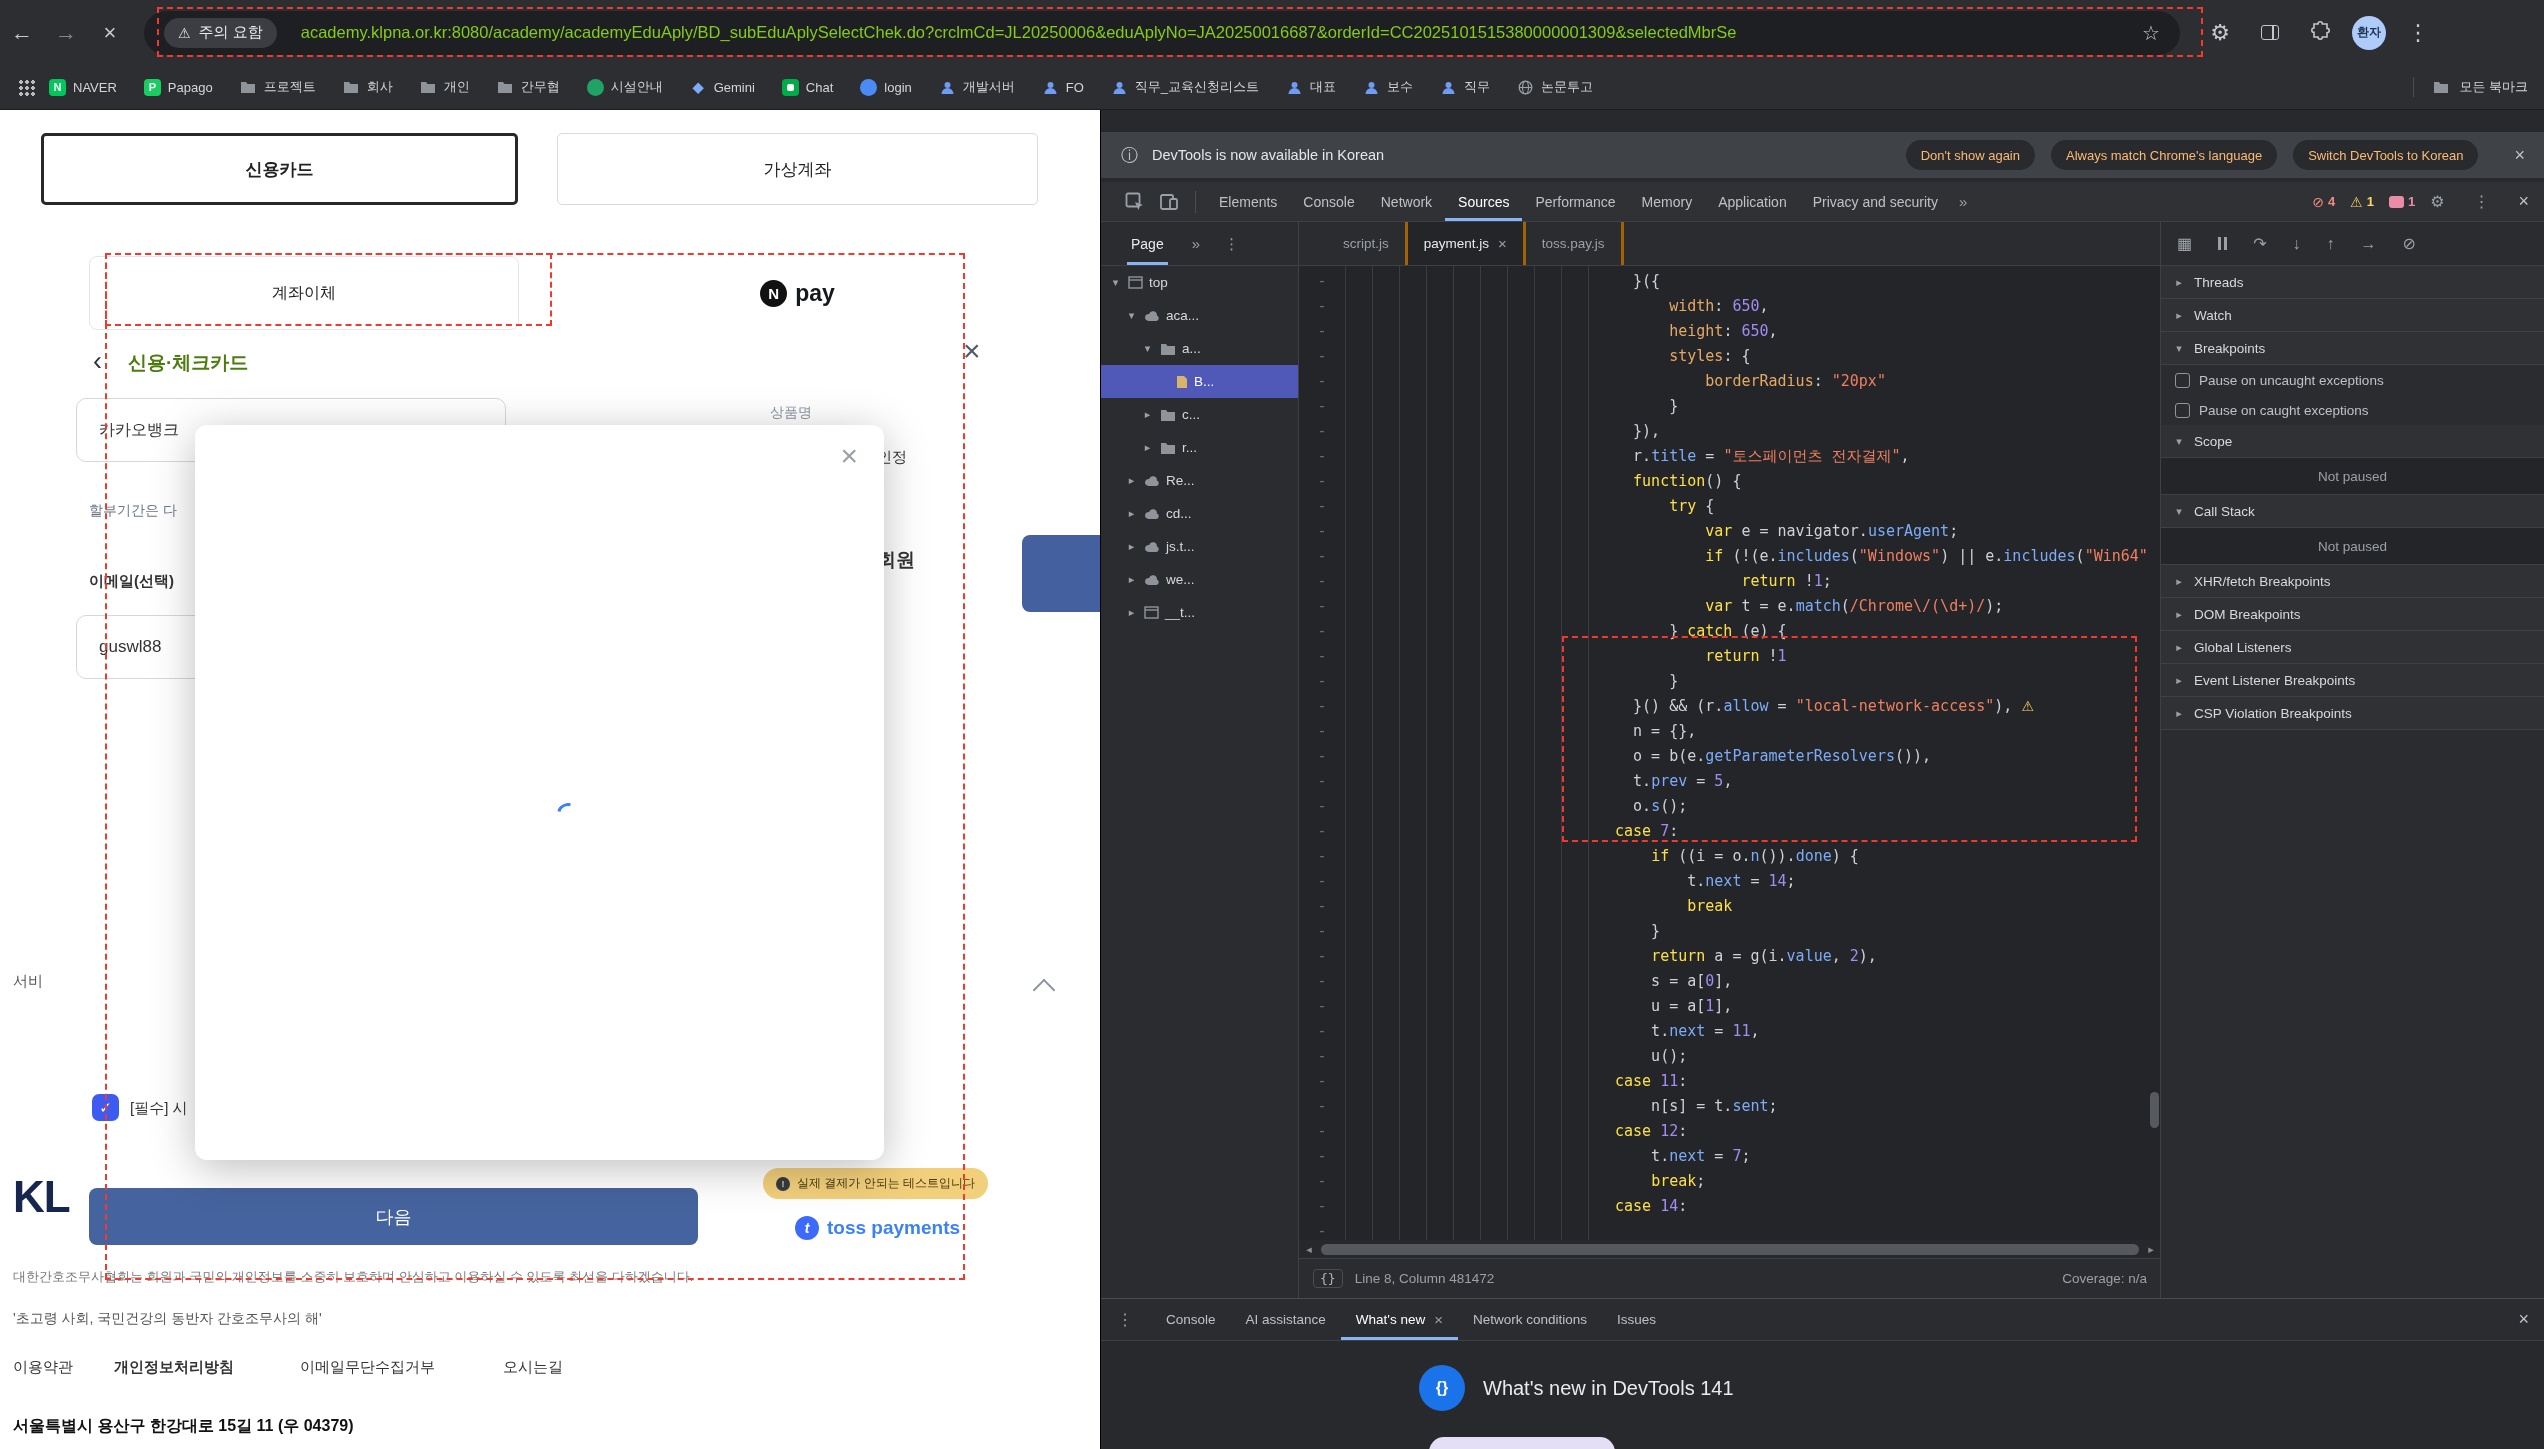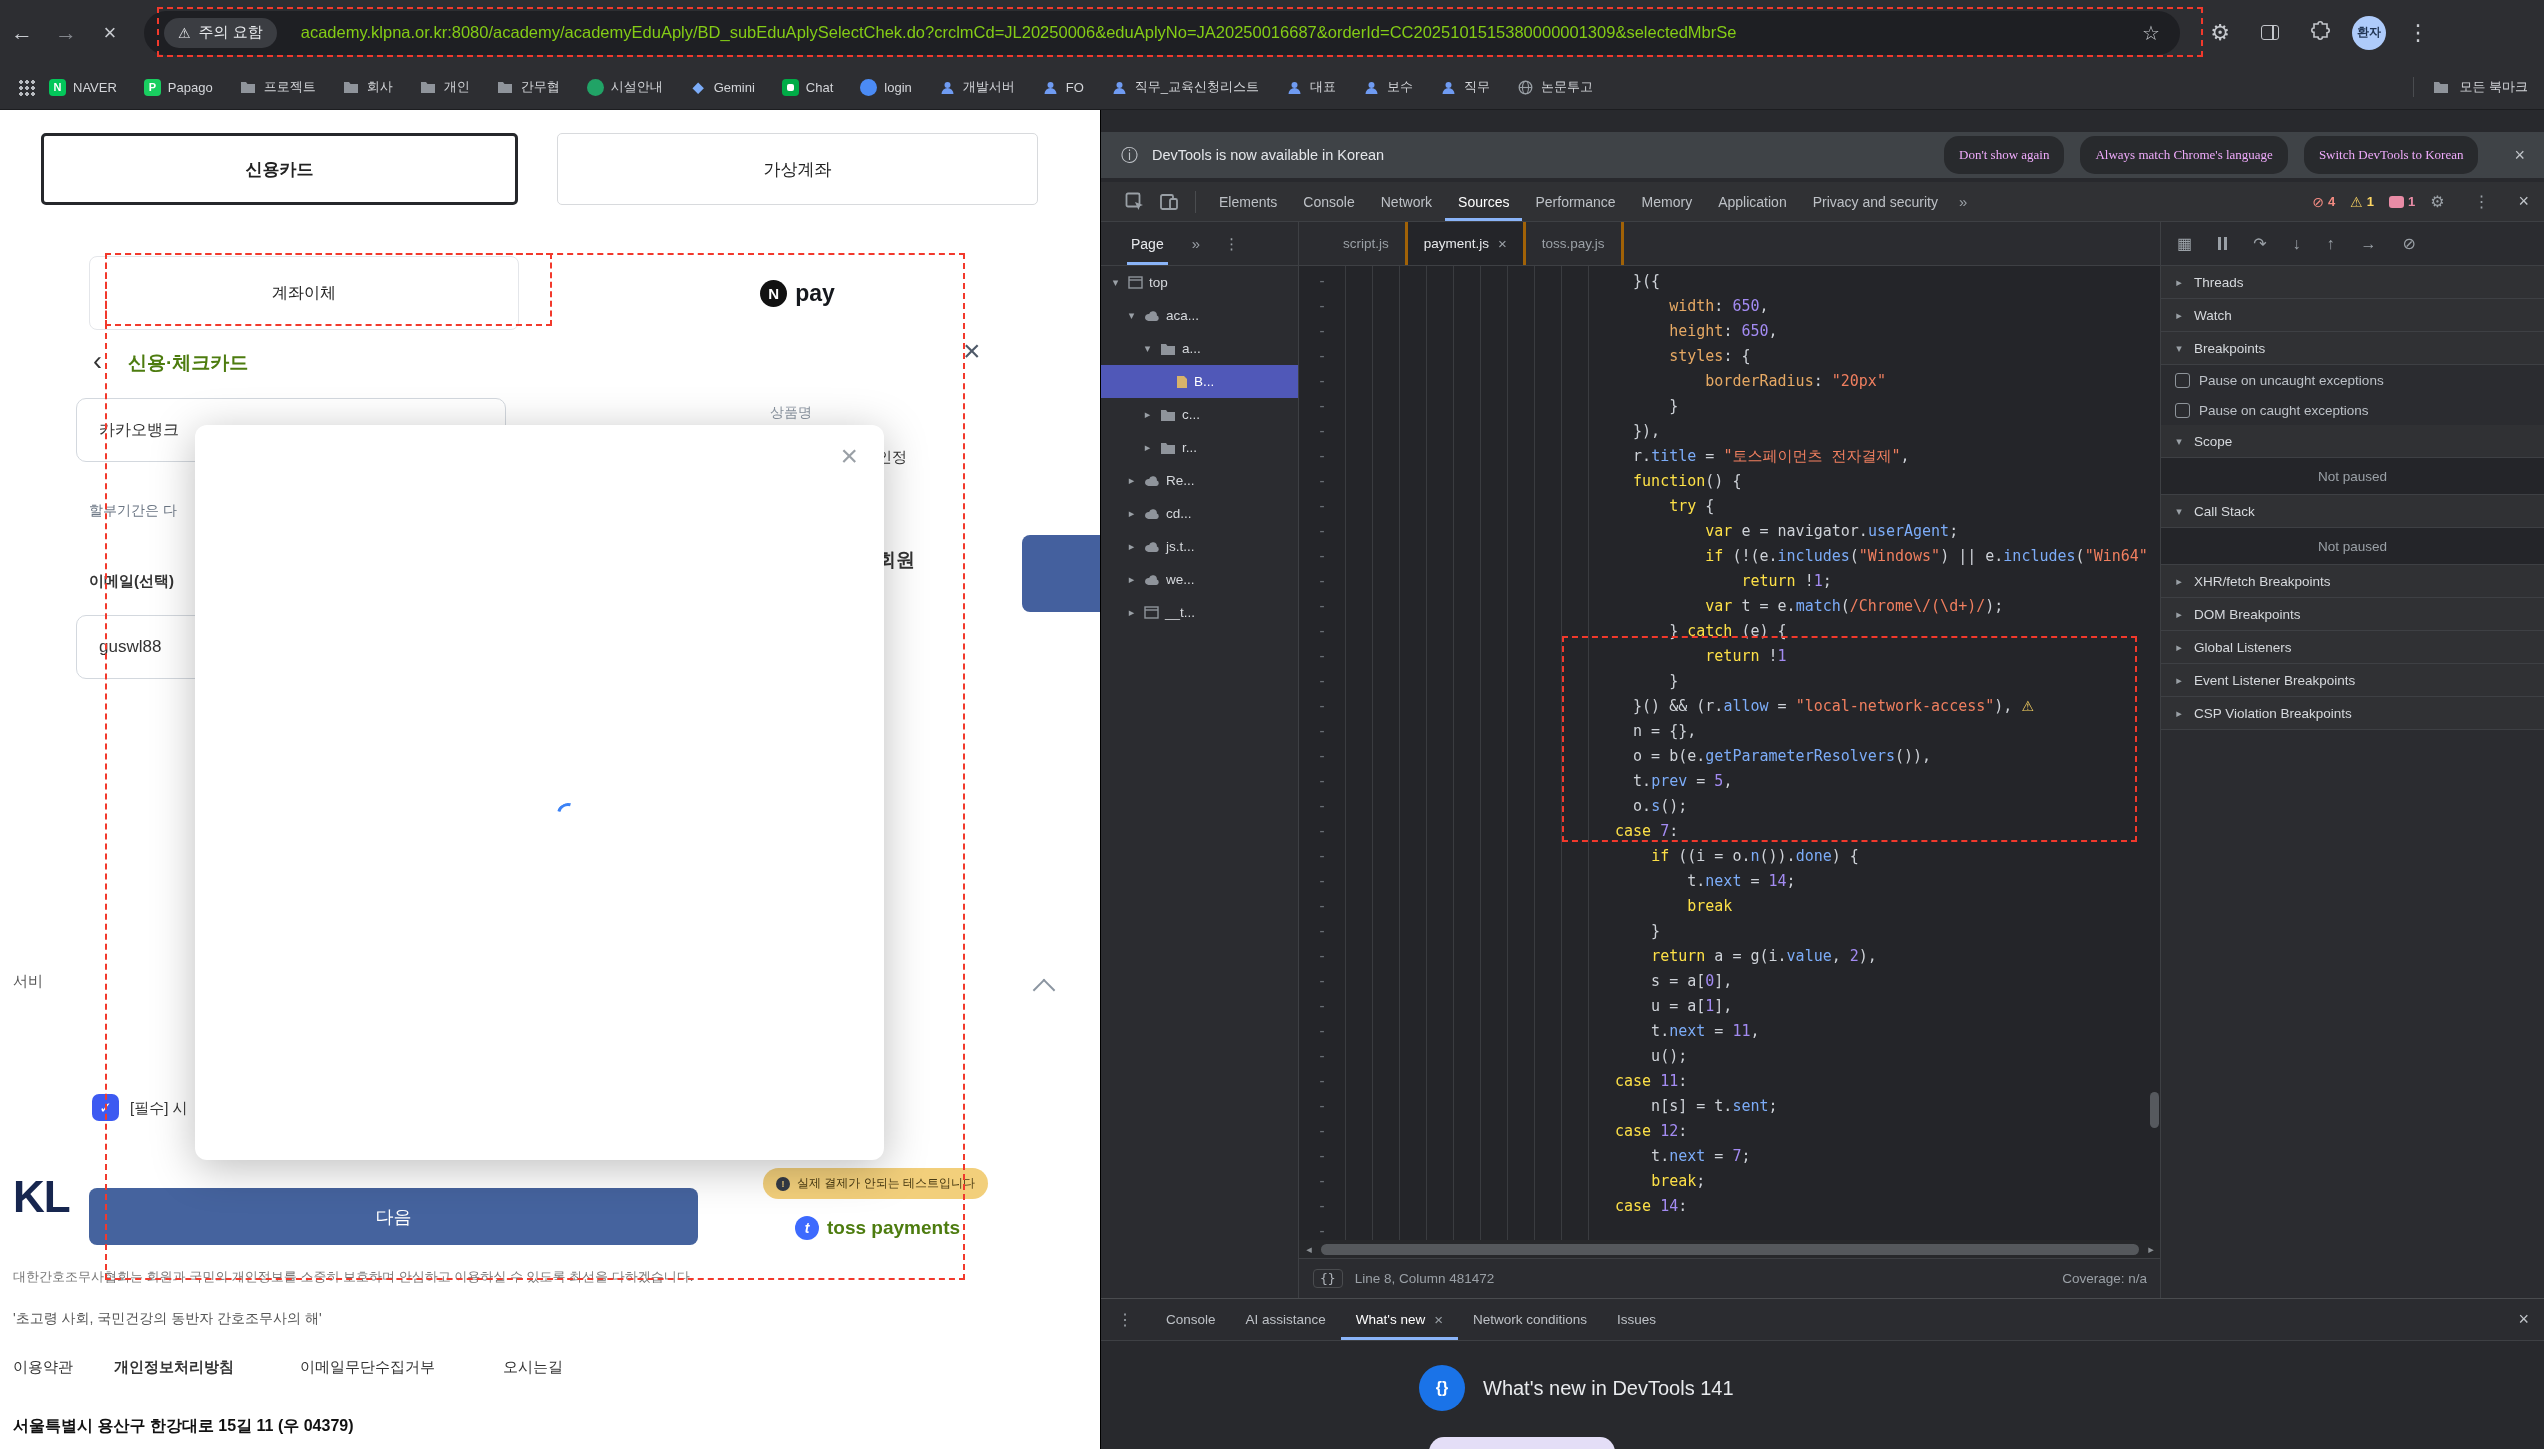--- a/index.html
+++ b/index.html
@@ -61,41 +61,41 @@
   #email-box{left:76px;top:505px;width:430px;height:64px;border:1px solid #d3d8de;border-radius:10px;display:flex;align-items:center;padding:0 22px;font-size:17px;color:#333}
   #service-clip{left:13px;top:862px;font-size:15px;color:#555}
   #collapse-chev{left:1036px;top:872px;width:16px;height:16px;border-left:2px solid #8b95a1;border-top:2px solid #8b95a1;transform:rotate(45deg)}
   #pay-check{left:92px;top:984px;width:27px;height:27px;background:#3d5af1;border-radius:7px;color:#fff;display:flex;align-items:center;justify-content:center;font-size:15px}
   #required-label{left:130px;top:989px;font-size:15px;color:#333;white-space:nowrap}
   #next-btn{left:89px;top:1078px;width:609px;height:57px;background:#45639e;border-radius:8px;color:#fff;font-size:18px;display:flex;align-items:center;justify-content:center}
   #test-badge{left:763px;top:1058px;height:31px;padding:0 13px;border-radius:16px;background:#f2cf7b;color:#4a3b12;font-size:12px;display:flex;align-items:center;gap:7px;white-space:nowrap}
   .badge-dot{width:14px;height:14px;border-radius:50%;background:#343b46;color:#f2cf7b;font-size:9px;display:flex;align-items:center;justify-content:center;font-weight:bold}
   #toss-logo{left:795px;top:1106px;display:flex;align-items:center;gap:8px}
   .toss-circle{width:24px;height:24px;border-radius:50%;background:#3d6afe;color:#fff;font-weight:bold;font-size:14px;display:flex;align-items:center;justify-content:center;font-style:italic}
-  .toss-word{font-size:19px;font-weight:bold;color:#4d7c0f}
+  .toss-word{font-size:19px;font-weight:bold;color:#3b82f6}
   #kl-logo{left:13px;top:1062px;font-size:44px;font-weight:800;color:#17264f;letter-spacing:-1px}
   #footer-line1{left:13px;top:1158px;font-size:13px;color:#777;width:1020px;white-space:nowrap;overflow:hidden}
   #footer-slogan{left:13px;top:1200px;font-size:14px;color:#555}
   #footer-links{left:0;top:1248px;width:1100px;height:24px}
   .flink{position:absolute;font-size:15px;color:#333;white-space:nowrap}
   .flink.bold{font-weight:bold}
   #footer-address{left:13px;top:1306px;font-size:16px;font-weight:bold;color:#111}
   
   #pay-modal{position:absolute;left:195px;top:315px;width:689px;height:735px;background:#fff;border-radius:12px;box-shadow:0 8px 44px rgba(0,0,0,.26);z-index:5}
   #modal-close{position:absolute;right:26px;top:14px;font-size:30px;color:#9aa0a6}
   #modal-spinner{position:absolute;left:362px;top:378px;width:22px;height:22px;border:3px solid transparent;border-top-color:#3b82f6;border-radius:50%;transform:rotate(-30deg)}
 
   
   #devtools{position:absolute;left:1100px;top:110px;width:1444px;height:1339px;background:#28292d;border-left:1px solid #000;overflow:hidden}
   .x-ic{color:#c0c4c9;font-size:18px}
   #dt-notif{position:absolute;left:0;top:22px;width:1444px;height:46px;background:#3f4347;display:flex;align-items:center;padding:0 20px;gap:14px}
   #dt-notif .info{color:#c0c4c9;font-size:17px}
   #notif-text{color:#e4e6ea;font-size:14.5px}
   #notif-btns{display:flex;align-items:center;gap:16px;margin-left:auto}
-  .notif-btn{background:#282a2d;border:none;border-radius:15px;height:38px;padding:0 15px;color:#f0abfc;font-size:13px;font-family:Liberation Serif, serif}
+  .notif-btn{background:#282a2d;border:none;border-radius:15px;height:30px;padding:0 15px;color:#fdba74;font-size:13px;font-family:Liberation Sans, sans-serif}
   #dt-notif .x-ic{margin-left:22px}
   #dt-toolbar{position:absolute;left:0;top:72px;width:1444px;height:40px;background:#303134;border-bottom:1px solid #3e4044;display:flex;align-items:center;padding-left:24px}
   .tool-ic{color:#9aa0a6;font-size:16px;display:inline-flex;align-items:center;justify-content:center}
   #dt-toolbar .tool-ic{margin-right:14px}
   .tdiv{width:1px;height:22px;background:#4a4c4f;margin:0 10px 0 2px}
   #dt-tabs{display:flex;height:100%}
   .dt-tab{padding:0 13px;font-size:14px;color:#bdc1c6;display:flex;align-items:center;height:100%}
   .dt-tab.active{color:#fff;box-shadow:inset 0 -3px 0 #8ab4f8}
   .ovf{color:#9aa0a6;font-size:15px;margin-left:8px}
   #dt-status-icons{display:flex;align-items:center;gap:15px;margin-left:auto;padding-right:16px}

